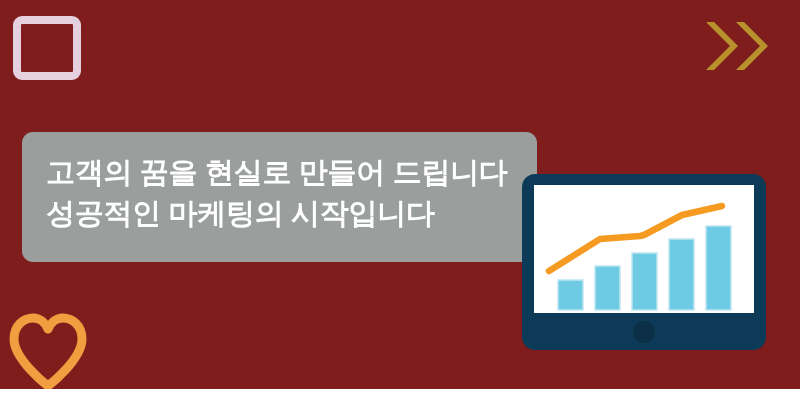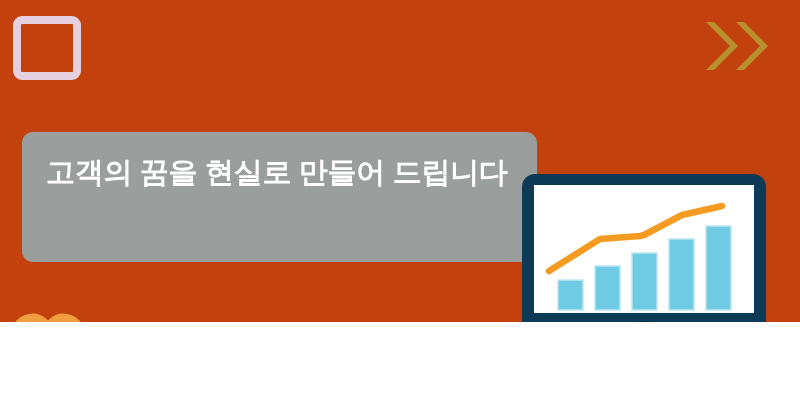--- a/index.html
+++ b/index.html
@@ -3,22 +3,22 @@
 <meta charset="utf-8">
 <title>Marketing Banner</title>
 <style>
   * { margin:0; padding:0; box-sizing:border-box; }
   html, body {
     width:800px; height:400px;
     font-family:"Liberation Sans", sans-serif;
   }
   #banner {
     position:relative;
-    width:800px; height:322px;
-    background:#c2410c;
+    width:800px; height:389px;
+    background:#7f1d1d;
     overflow:hidden;
   }
 
   
   #deco-square {
     position:absolute;
     left:13px; top:16px;
     width:68px; height:64px;
     border:8px solid #e5d0e0;
     border-radius:9px;
@@ -87,20 +87,21 @@
   <div id="deco-heart">
     <svg viewBox="0 0 88 84" width="88" height="84" aria-hidden="true">
       <path d="M44 76 C 44 76, 10 50, 10 29 C 10 15, 20 8, 29 8 C 37 8, 42 14, 44 19 C 46 14, 51 8, 59 8 C 68 8, 78 15, 78 29 C 78 50, 44 76, 44 76 Z" fill="none" stroke="#ef9f3f" stroke-width="9" stroke-linejoin="round"></path>
     </svg>
   </div>
 
   <div id="caption-plate"></div>
 
   <div id="caption-text">
     <span class="line">고객의 꿈을 현실로 만들어 드립니다</span>
+    <span class="line">성공적인 마케팅의 시작입니다</span>
   </div>
 
   <div id="tablet">
     <svg viewBox="0 0 244 176" width="244" height="176" aria-hidden="true">
 
       <rect x="0" y="0" width="244" height="176" rx="13" ry="13" fill="#0d3a56"></rect>
 
       <rect x="12" y="11" width="220" height="128" fill="#ffffff"></rect>
 
       <circle cx="122" cy="158" r="11" fill="#0b2f46"></circle>

